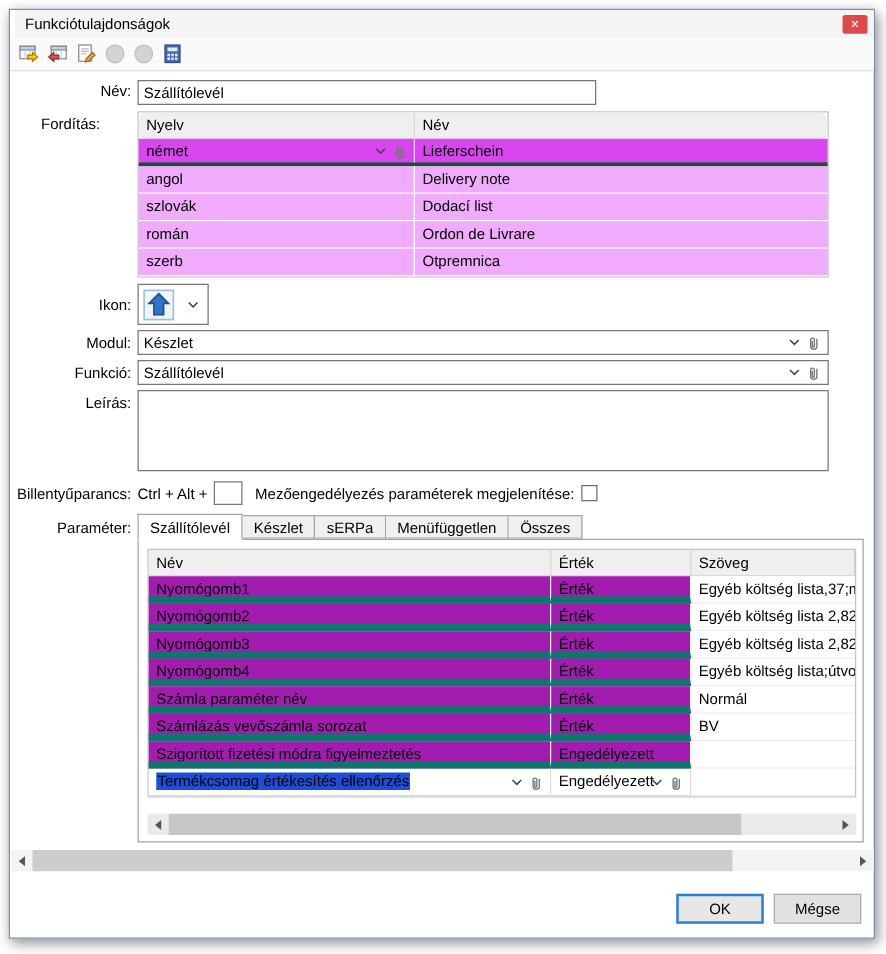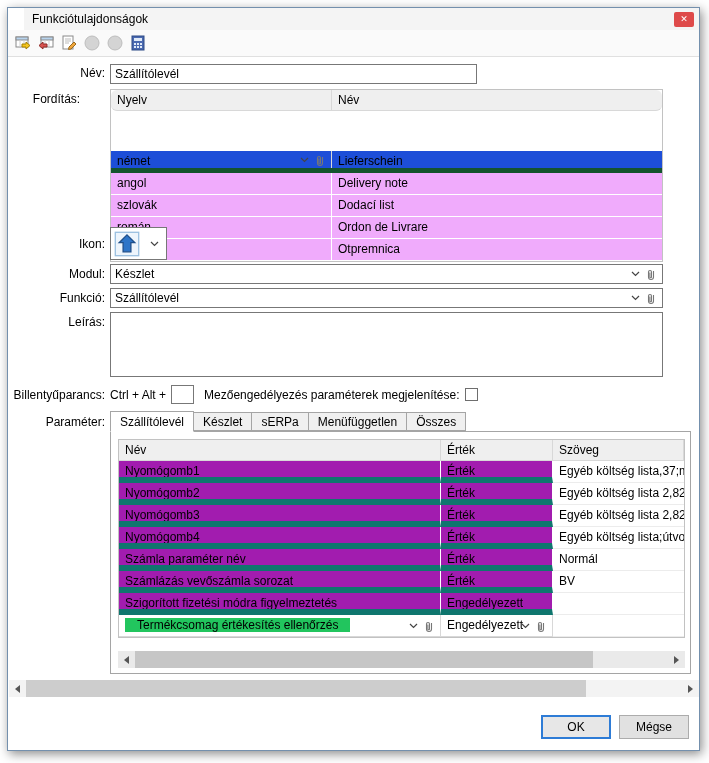--- a/index.html
+++ b/index.html
@@ -3,21 +3,21 @@
 <meta charset="utf-8">
 <style>
   * { margin:0; padding:0; box-sizing:border-box; }
   html,body { width:709px; height:763px; background:#ffffff; overflow:hidden;
               font-family:"Liberation Sans","DejaVu Sans",sans-serif; font-size:12px; color:#000; }
 
   .dlg { position:absolute; left:7px; top:7px; width:693px; height:744px;
          background:#fff; border:1px solid #7490ad; box-shadow:2px 3px 10px rgba(0,0,0,.45); }
 
   
-  .titlebar { position:absolute; left:16px; top:0; right:0; height:22px; background:#f4f4f4; }
+  .titlebar { position:absolute; left:4px; top:0; right:0; height:22px; background:#f4f4f4; }
   .title { position:absolute; left:8px; top:0; line-height:22px; font-size:12px; }
   .close-btn { position:absolute; right:5px; top:4px; width:20px; height:15px; background:#de4a4a;
                border-radius:2px; color:#fff; font-size:9px; font-weight:bold; text-align:center;
                line-height:15px; cursor:default; }
 
   
   .toolbar { position:absolute; left:0; top:22px; right:0; height:27px; background:#fafafa;
              border-bottom:1px solid #e0e0e0; display:flex; align-items:center; padding-left:5px; gap:3px; }
   .tbi { width:20px; height:20px; display:flex; align-items:center; justify-content:center; }
 
@@ -30,21 +30,21 @@
   .ttable { position:absolute; left:102px; top:81px; width:553px; border:1px solid #c2c2c2; background:#fff; }
   .t-head { display:flex; height:21px; background:#efefef; border-bottom:1px solid #d8d8d8;border-radius:6px; }
   .t-head .tc { line-height:20px; }
   .t-row { display:flex; height:22px; }
   .t-row .tc { line-height:21px; }
   .tc { padding-left:6px; overflow:hidden; white-space:nowrap; position:relative; }
   .c1 { width:221px; border-right:1px solid #d8d8d8; }
   .c2 { flex:1; }
   .t-row.gray { background:#f0abfc; border-bottom:1px solid #fff; }
   .t-row.gray .c1 { border-right:1px solid #fff; }
-  .t-row.editor { background:#1d4ed8; border-bottom:5px solid #14532d;margin-top:40px; }
+  .t-row.editor { background:#d946ef; border-bottom:3px solid #14532d; }
 
   .chev { position:absolute; right:22px; top:50%; margin-top:-3px; width:9px; height:6px; }
   .clip { position:absolute; right:6px; top:50%; margin-top:-6px; width:10px; height:13px; }
 
   
   .icon-combo { position:absolute; left:102px; top:219px; width:57px; height:33px;
                 border:1px solid #777; background:#fff; }
   .icon-combo .icon-box { position:absolute; left:3px; top:3px; }
   .icon-combo .chev { right:7px; }
 
@@ -78,21 +78,21 @@
   .p-head { display:flex; height:21px; background:#efefef; border-bottom:1px solid #d8d8d8; }
   .p-head .pc { line-height:20px; border-right:1px solid #d8d8d8; }
   .p-row { display:flex; height:22px; }
   .pc { padding-left:6px; overflow:hidden; white-space:nowrap; position:relative; line-height:21px; }
   .pc-name { width:322px; }
   .pc-val { width:112px; }
   .pc-txt { flex:1; }
   .p-row .pc-name, .p-row .pc-val { background:#a21caf; border-right:1px solid #fff; border-bottom:6px solid #0f766e; }
   .p-row .pc-txt { background:#fff; border-bottom:1px solid #ececec; }
   .p-row.sel .pc-name, .p-row.sel .pc-val { background:#fff; border-right:1px solid #d8d8d8; border-bottom:1px solid #d8d8d8; }
-  .sel-text { background:#22c55e; padding:0 12px;margin-top:36px; }
+  .sel-text { background:#1d4ed8; padding:0 1px;margin-top:36px; }
 
   
   .sb { position:absolute; height:17px; background:#f0f0f0; }
   .sb-inner { left:7px; top:219px; width:567px; background:#eaeaea; }
   .sb-outer { left:1px; top:672px; width:690px; background:#f3f3f3; }
   .sb-btn { position:absolute; top:0; width:17px; height:17px; display:flex; align-items:center; justify-content:center; }
   .sb-btn.left { left:0; } .sb-btn.right { right:0; }
   .tri-l { width:0; height:0; border:4px solid transparent; border-right:5px solid #555; margin-left:-4px; }
   .tri-r { width:0; height:0; border:4px solid transparent; border-left:5px solid #555; margin-right:-4px; }
   .sb-thumb { position:absolute; top:0; height:17px; }

